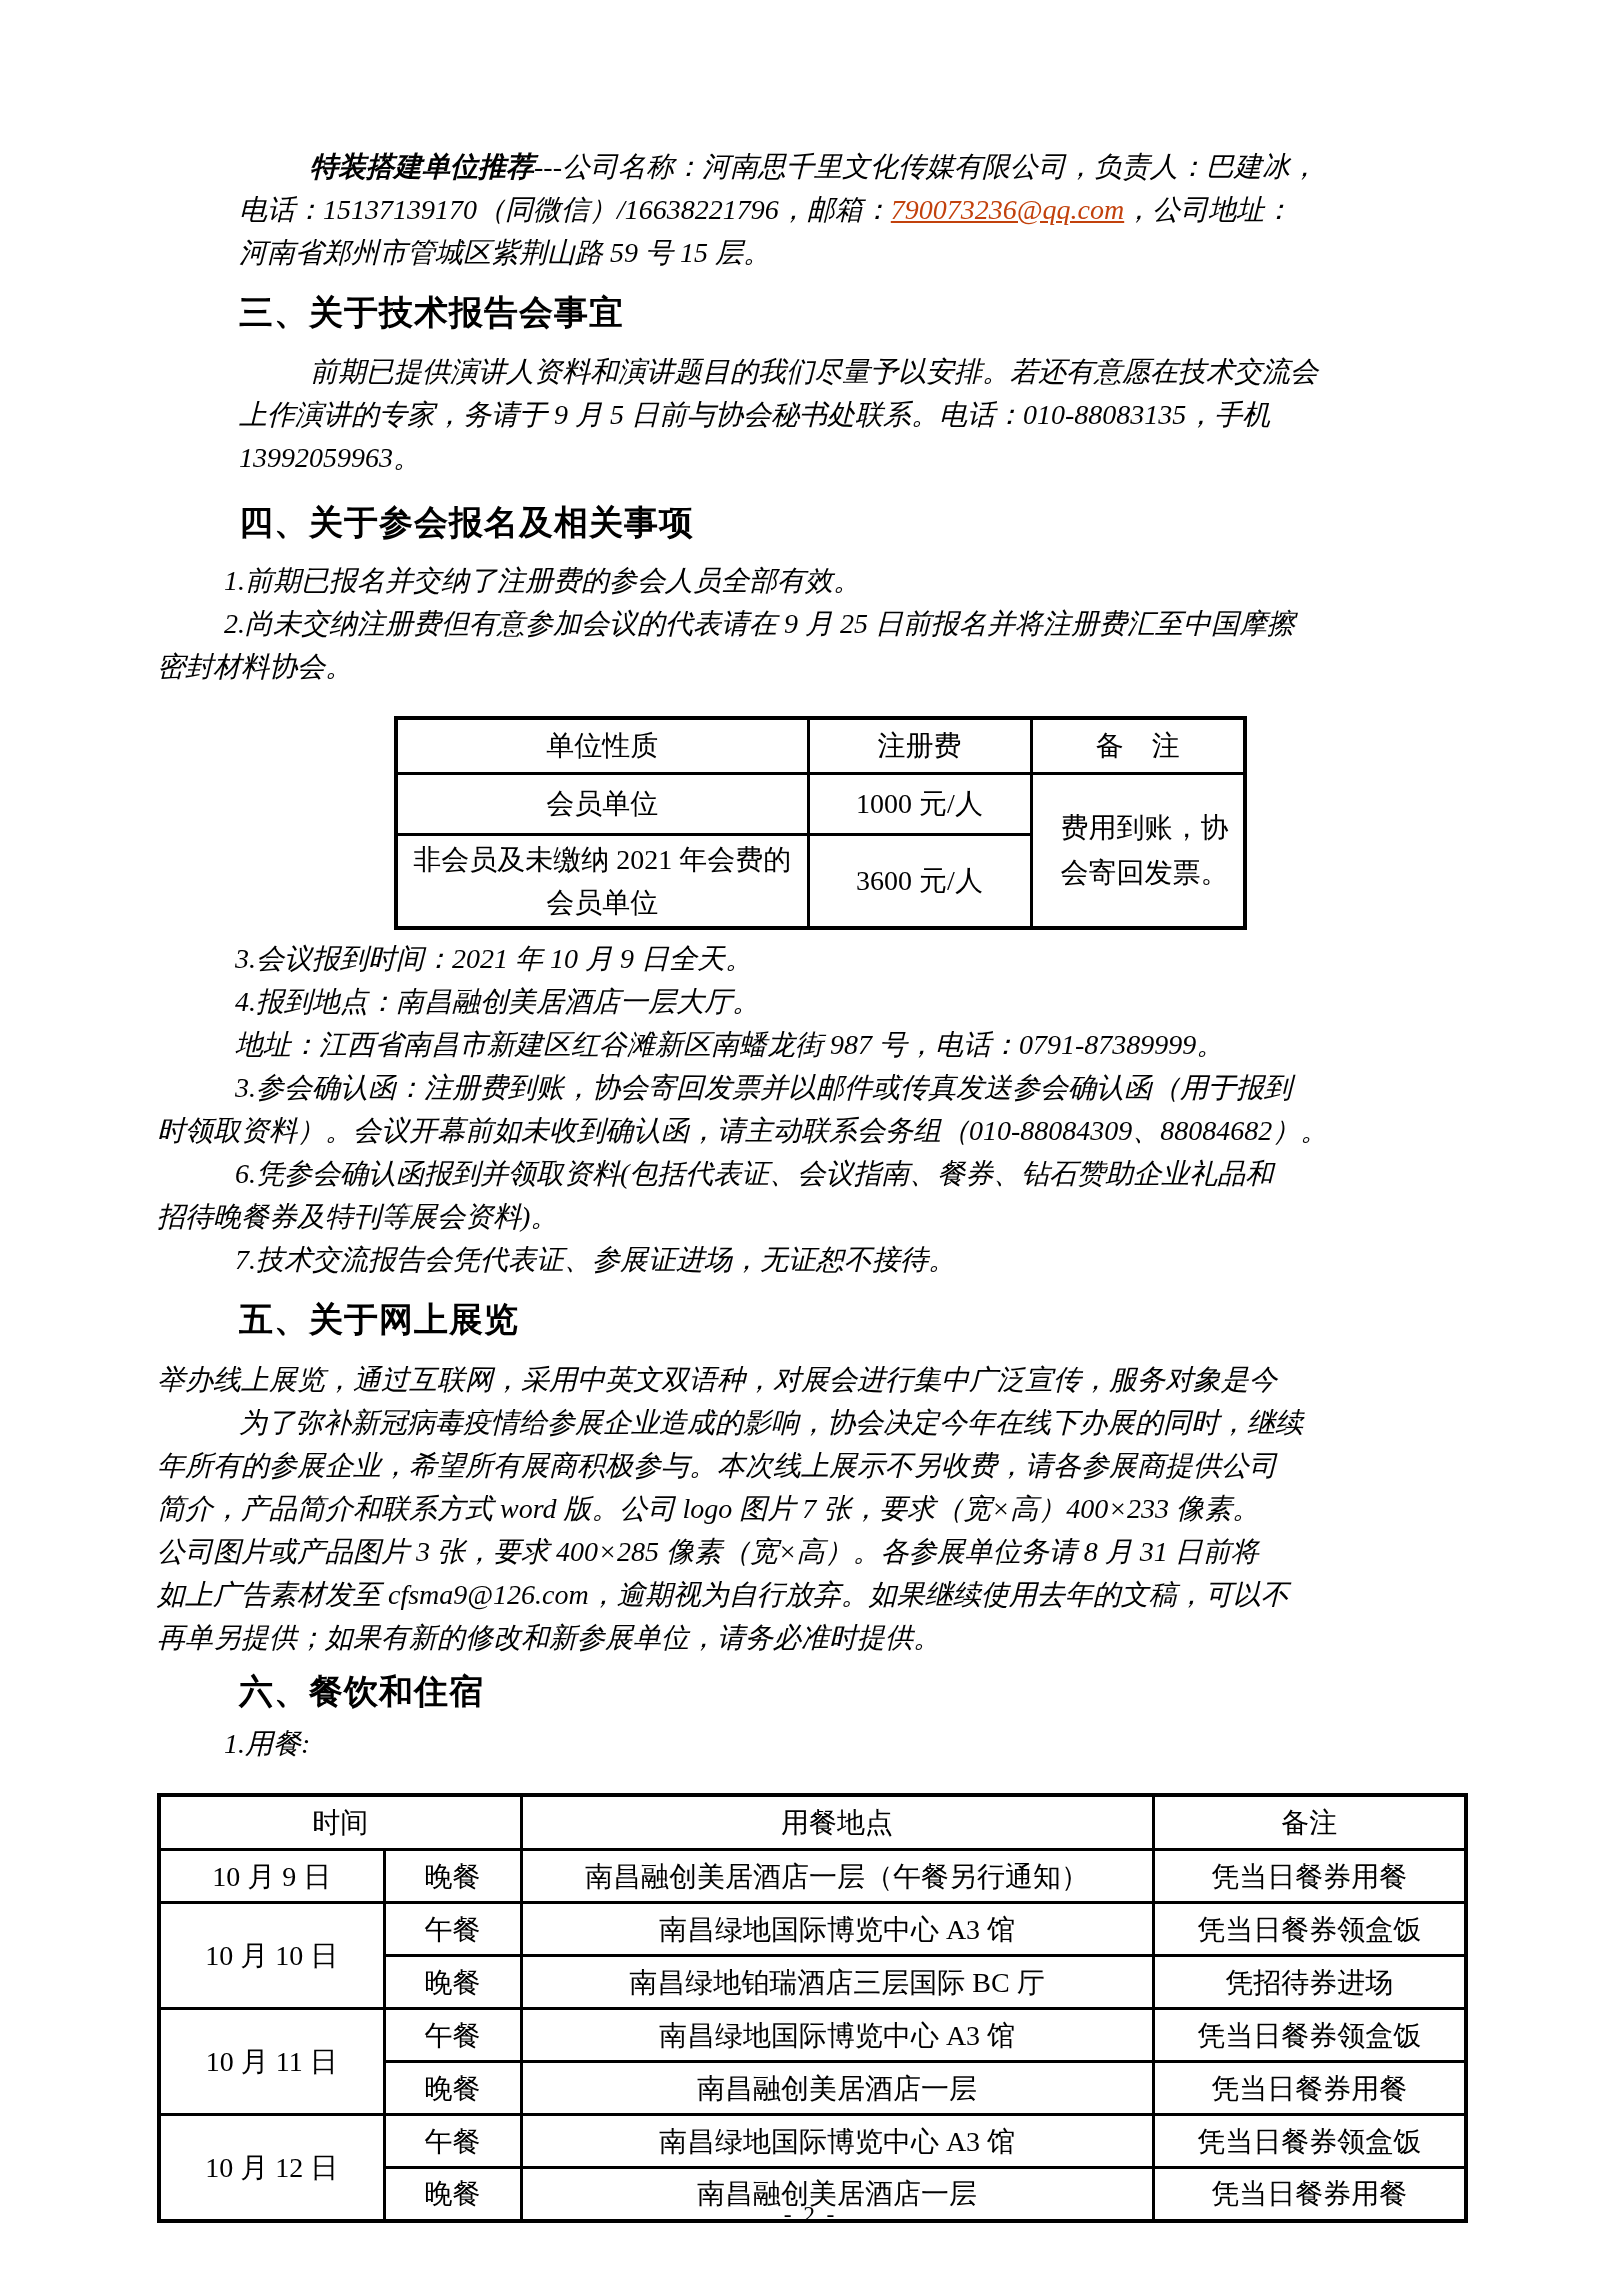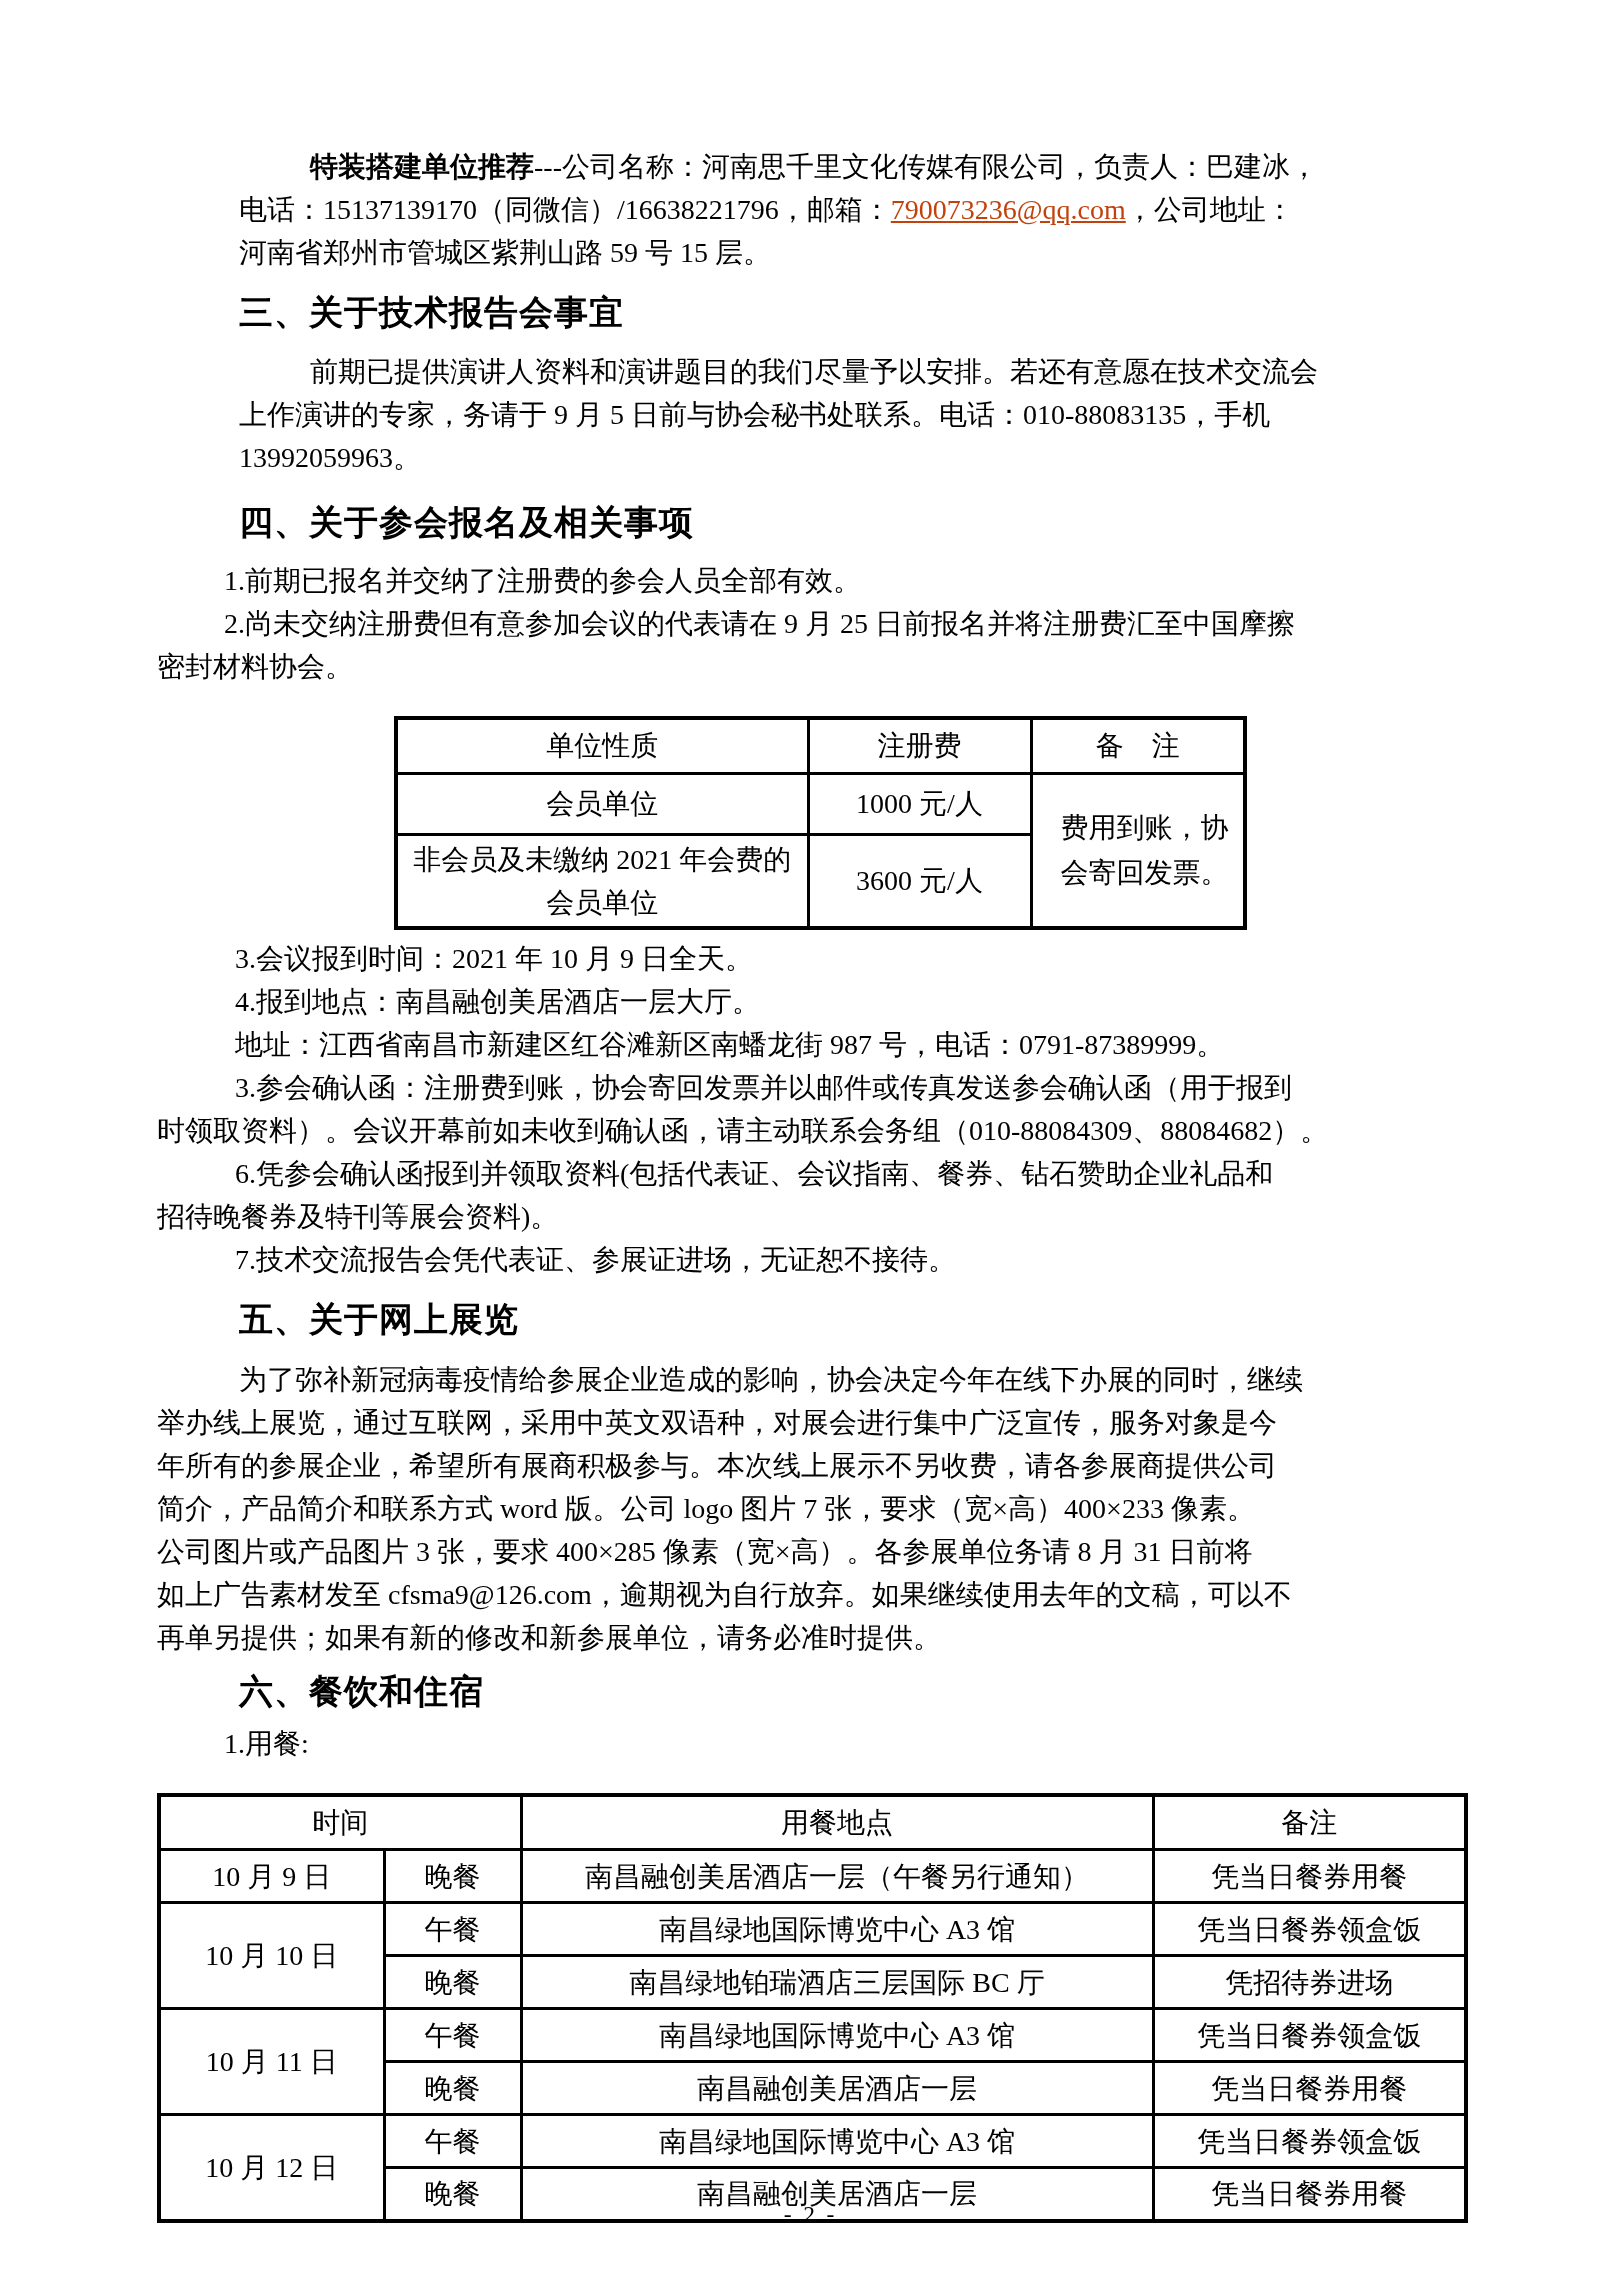--- a/index.html
+++ b/index.html
@@ -8,21 +8,21 @@
     position: relative;
     width: 1621px;
     height: 2293px;
     background: #ffffff;
     color: #000000;
     font-family: "Liberation Serif", "DejaVu Serif", serif;
     font-size: 28px;
     overflow: hidden;
   }
   .content { padding: 145px 155px 0 157px; }
-  .ln { line-height: 43px; white-space: nowrap; }
+  .ln { line-height: 43px; white-space: nowrap; font-style: italic; }
   .ind-a { padding-left: 82px; }   
   .ind-b { padding-left: 153px; }  
   .ind-c { padding-left: 67px; }   
   .ind-d { padding-left: 78px; }   
   .sec {
     font-family: "Liberation Sans", "DejaVu Sans", sans-serif;
     font-weight: bold;
     font-size: 34px;
     line-height: 49px;
     margin: 13.7px 0 13.7px 82px;
@@ -109,22 +109,22 @@
     <div class="ln ind-d">3.会议报到时间：2021 年 10 月 9 日全天。</div>
     <div class="ln ind-d">4.报到地点：南昌融创美居酒店一层大厅。</div>
     <div class="ln ind-d">地址：江西省南昌市新建区红谷滩新区南蟠龙街 987 号，电话：0791-87389999。</div>
     <div class="ln ind-d">3.参会确认函：注册费到账，协会寄回发票并以邮件或传真发送参会确认函（用于报到</div>
     <div class="ln">时领取资料）。会议开幕前如未收到确认函，请主动联系会务组（010-88084309、88084682）。</div>
     <div class="ln ind-d">6.凭参会确认函报到并领取资料(包括代表证、会议指南、餐券、钻石赞助企业礼品和</div>
     <div class="ln">招待晚餐券及特刊等展会资料)。</div>
     <div class="ln ind-d">7.技术交流报告会凭代表证、参展证进场，无证恕不接待。</div>
 
     <div class="sec">五、关于网上展览</div>
+    <div class="ln">举办线上展览，通过互联网，采用中英文双语种，对展会进行集中广泛宣传，服务对象是今</div>
     <div class="ln ind-a">为了弥补新冠病毒疫情给参展企业造成的影响，协会决定今年在线下办展的同时，继续</div>
-    <div class="ln">举办线上展览，通过互联网，采用中英文双语种，对展会进行集中广泛宣传，服务对象是今</div>
     <div class="ln">年所有的参展企业，希望所有展商积极参与。本次线上展示不另收费，请各参展商提供公司</div>
     <div class="ln">简介，产品简介和联系方式 word 版。公司 logo 图片 7 张，要求（宽×高）400×233 像素。</div>
     <div class="ln">公司图片或产品图片 3 张，要求 400×285 像素（宽×高）。各参展单位务请 8 月 31 日前将</div>
     <div class="ln">如上广告素材发至 cfsma9@126.com，逾期视为自行放弃。如果继续使用去年的文稿，可以不</div>
     <div class="ln">再单另提供；如果有新的修改和新参展单位，请务必准时提供。</div>
 
     <div class="sec h6m">六、餐饮和住宿</div>
     <div class="ln ind-c">1.用餐:</div>
 
     <table class="t meal">

